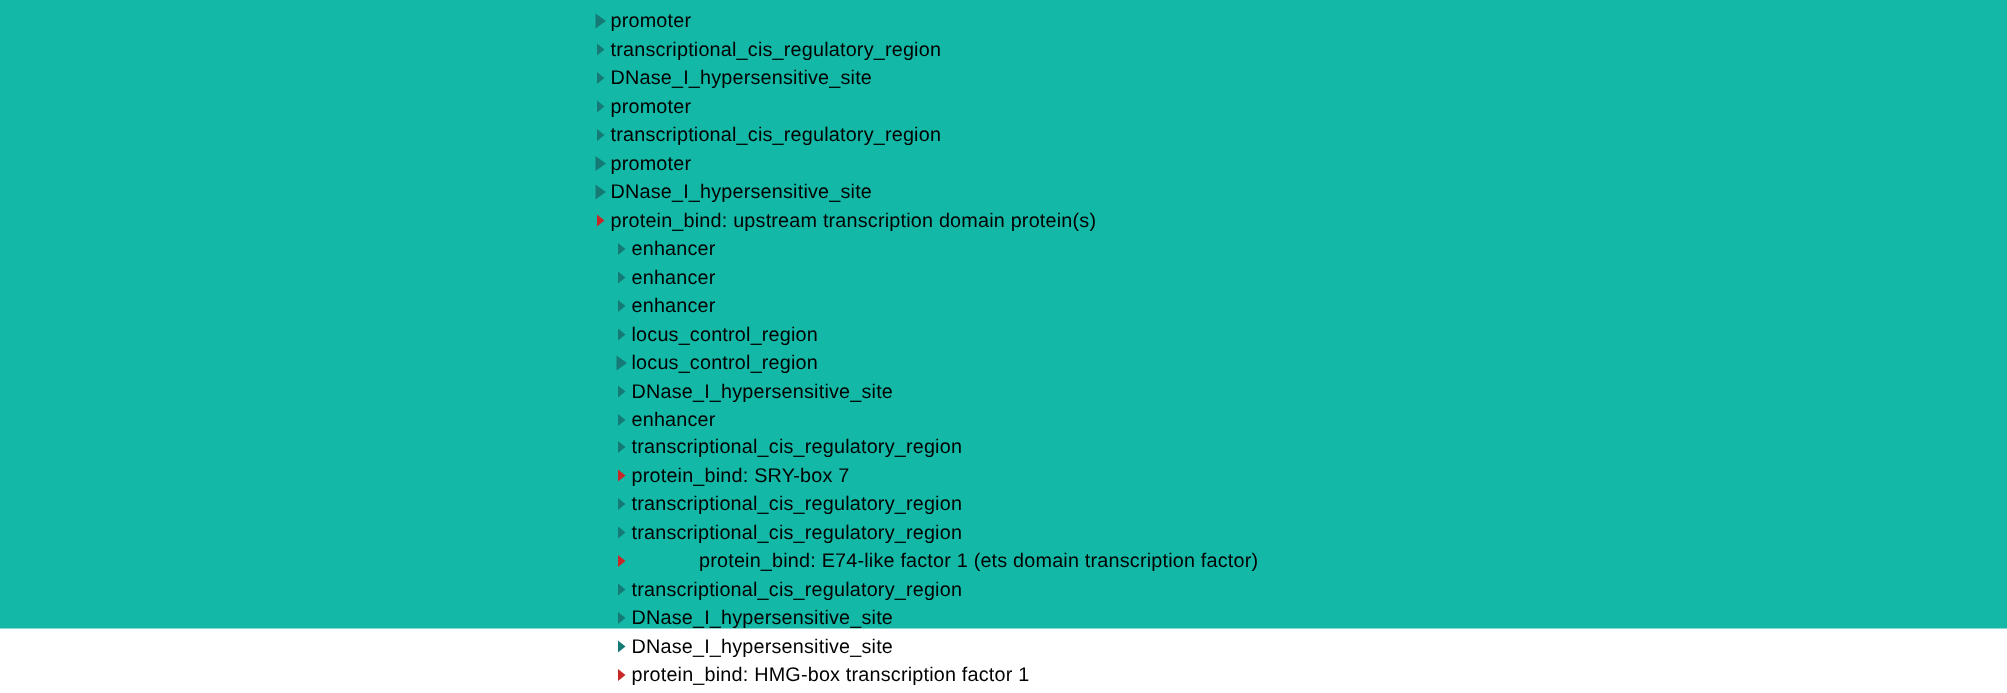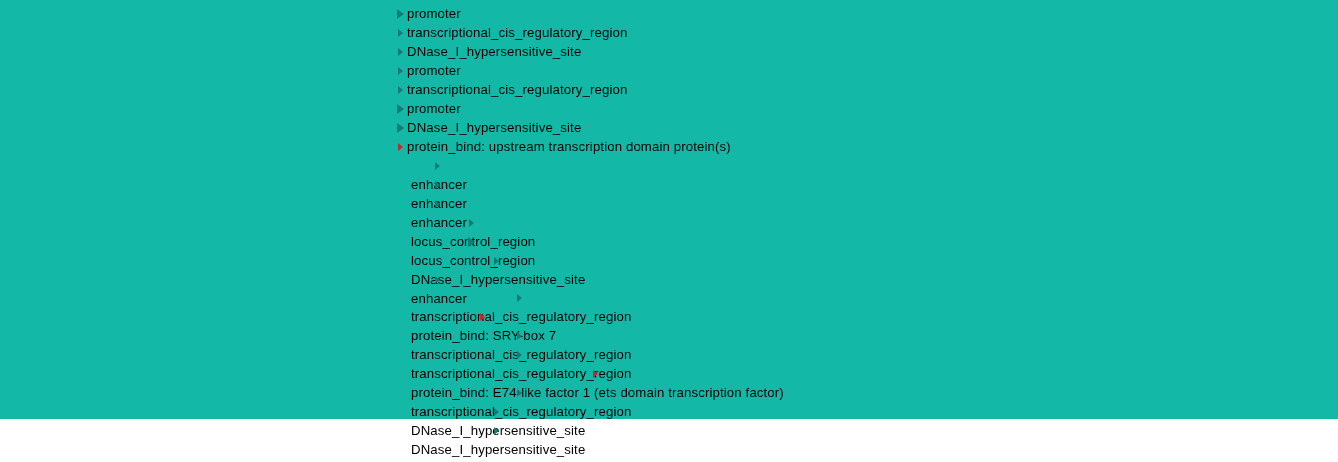--- a/index.html
+++ b/index.html
@@ -26,21 +26,21 @@
     position: absolute;
     left: 0;
     height: 19px;
     display: flex;
     align-items: center;
     white-space: nowrap;
   }
 
   
   .feature-row.lvl-1 { padding-left: 397px; }
-  .feature-row.lvl-2 { padding-left: 411px; flex-direction: column; }
+  .feature-row.lvl-2 { padding-left: 411px; }
 
   .marker {
     flex: 0 0 auto;
     width: 9px;
     height: 19px;
     position: relative;
     margin-right: 1px;
   }
   .marker::before {
     content: "";
@@ -142,29 +142,33 @@
       <span class="feature-label">protein_bind: SRY-box 7</span>
     </div>
     <div class="feature-row lvl-2" style="top: 326px;">
       <span class="marker" style="--mk: #157a76;"></span>
       <span class="feature-label">transcriptional_cis_regulatory_region</span>
     </div>
     <div class="feature-row lvl-2" style="top: 345px;">
       <span class="marker" style="--mk: #157a76;"></span>
       <span class="feature-label">transcriptional_cis_regulatory_region</span>
     </div>
-    <div class="feature-row lvl-2" style="top: 364px;">
+    <div class="feature-row lvl-2" style="top: 364px; gap: 45px;">
       <span class="marker" style="--mk: #c62828;"></span>
       <span class="feature-label">protein_bind: E74-like factor 1 (ets domain transcription factor)</span>
     </div>
     <div class="feature-row lvl-2" style="top: 383px;">
       <span class="marker" style="--mk: #157a76;"></span>
       <span class="feature-label">transcriptional_cis_regulatory_region</span>
     </div>
     <div class="feature-row lvl-2" style="top: 402px;">
       <span class="marker" style="--mk: #157a76;"></span>
       <span class="feature-label">DNase_I_hypersensitive_site</span>
     </div>
     <div class="feature-row lvl-2" style="top: 421px;">
       <span class="marker" style="--mk: #157a76;"></span>
       <span class="feature-label">DNase_I_hypersensitive_site</span>
     </div>
+    <div class="feature-row lvl-2" style="top: 440px;">
+      <span class="marker" style="--mk: #c62828;"></span>
+      <span class="feature-label">protein_bind: HMG-box transcription factor 1</span>
+    </div>
   </div>
 
 </body></html>

